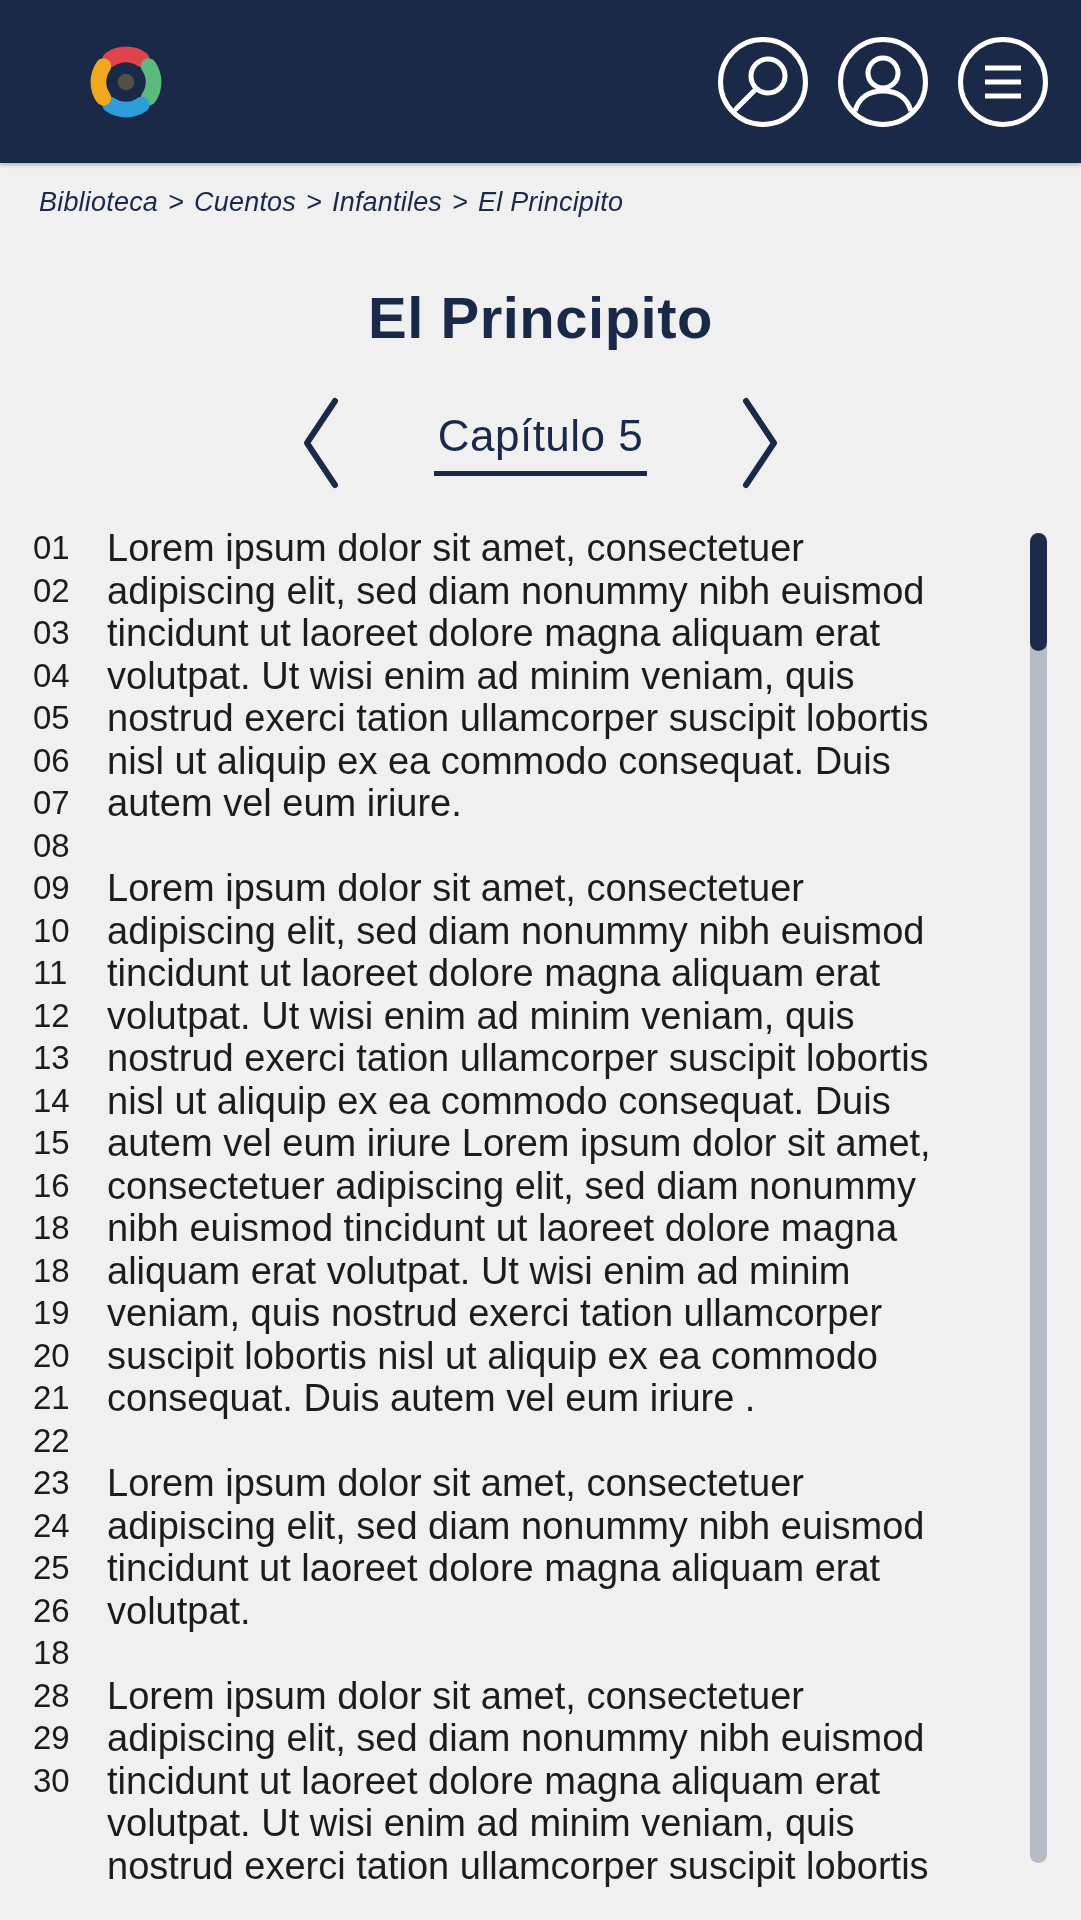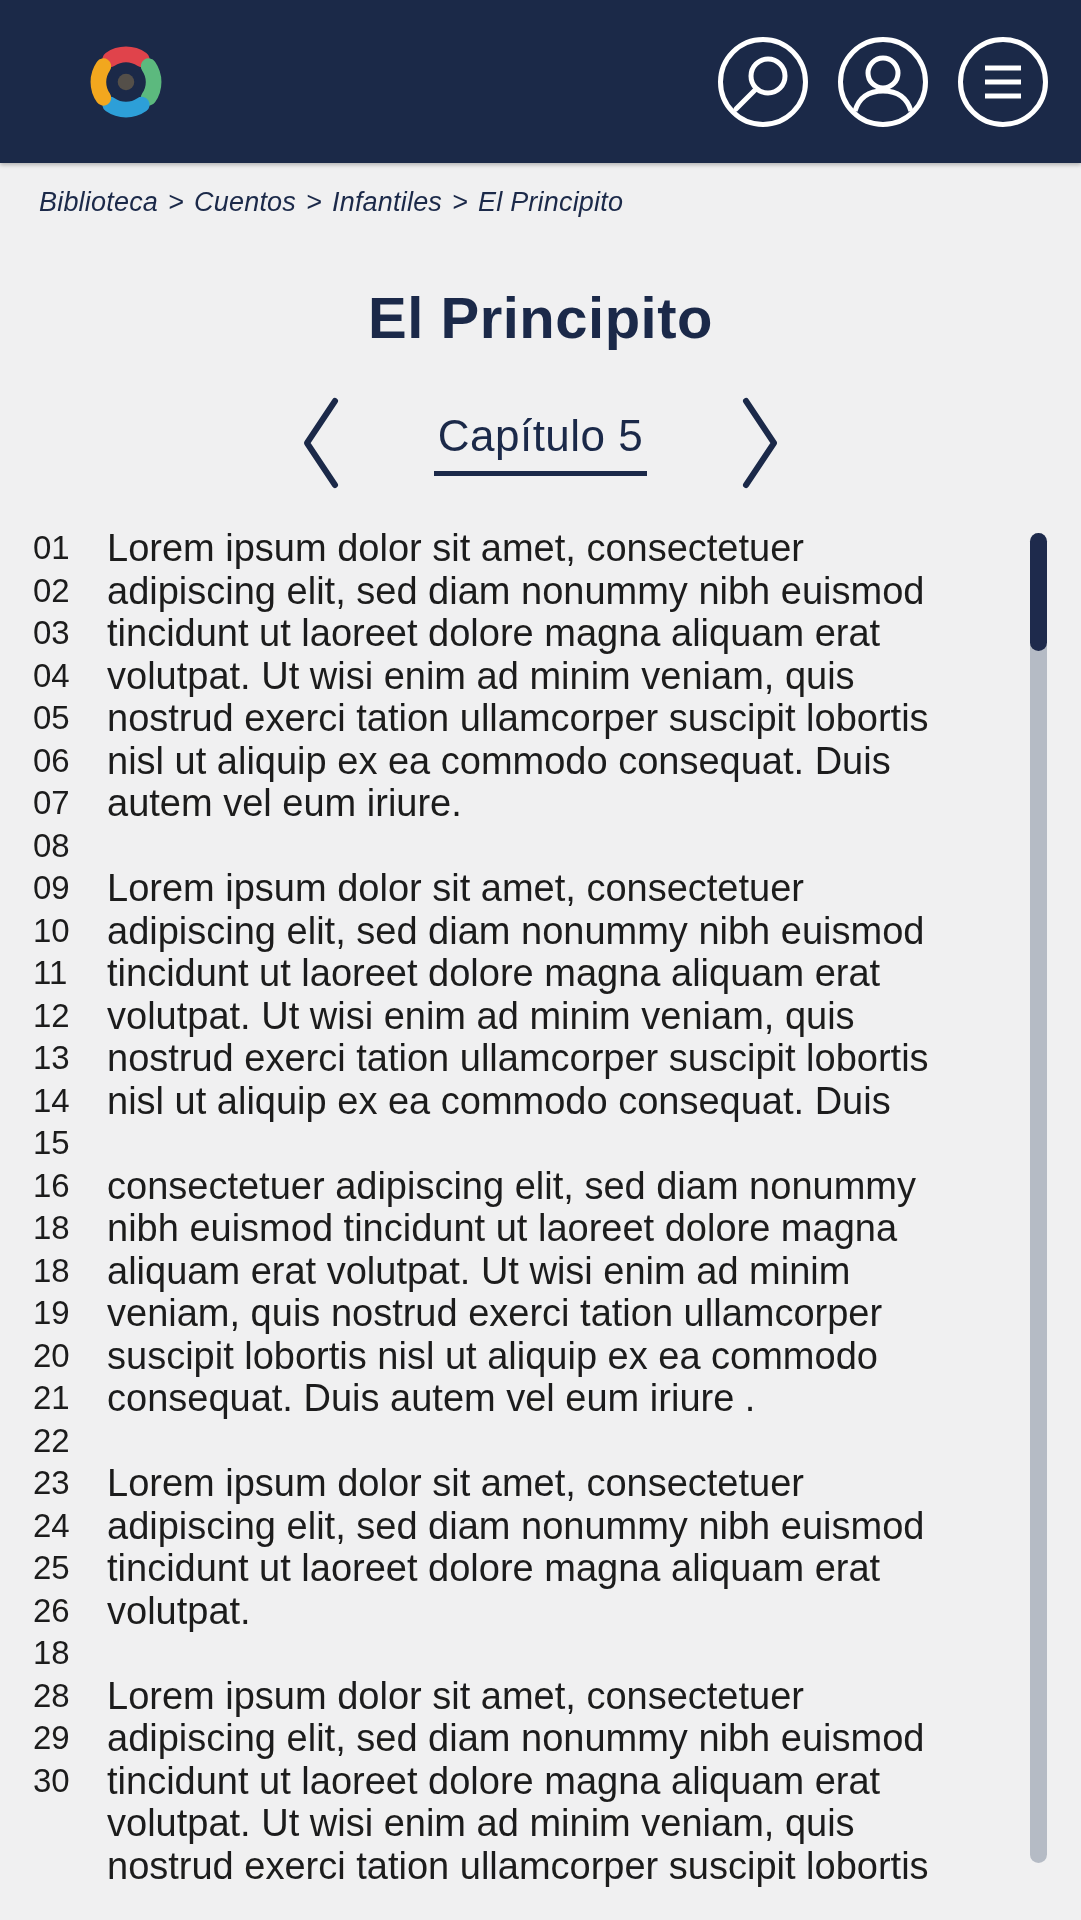--- a/index.html
+++ b/index.html
@@ -177,20 +177,21 @@
         <div class="line-row">
           <span class="line-num">13</span>
           <span class="line-text">nostrud exerci tation ullamcorper suscipit lobortis</span>
         </div>
         <div class="line-row">
           <span class="line-num">14</span>
           <span class="line-text">nisl ut aliquip ex ea commodo consequat. Duis</span>
         </div>
         <div class="line-row">
           <span class="line-num">15</span>
+          <span class="line-text">autem vel eum iriure Lorem ipsum dolor sit amet,</span>
         </div>
         <div class="line-row">
           <span class="line-num">16</span>
           <span class="line-text">consectetuer adipiscing elit, sed diam nonummy</span>
         </div>
         <div class="line-row">
           <span class="line-num">18</span>
           <span class="line-text">nibh euismod tincidunt ut laoreet dolore magna</span>
         </div>
         <div class="line-row">

